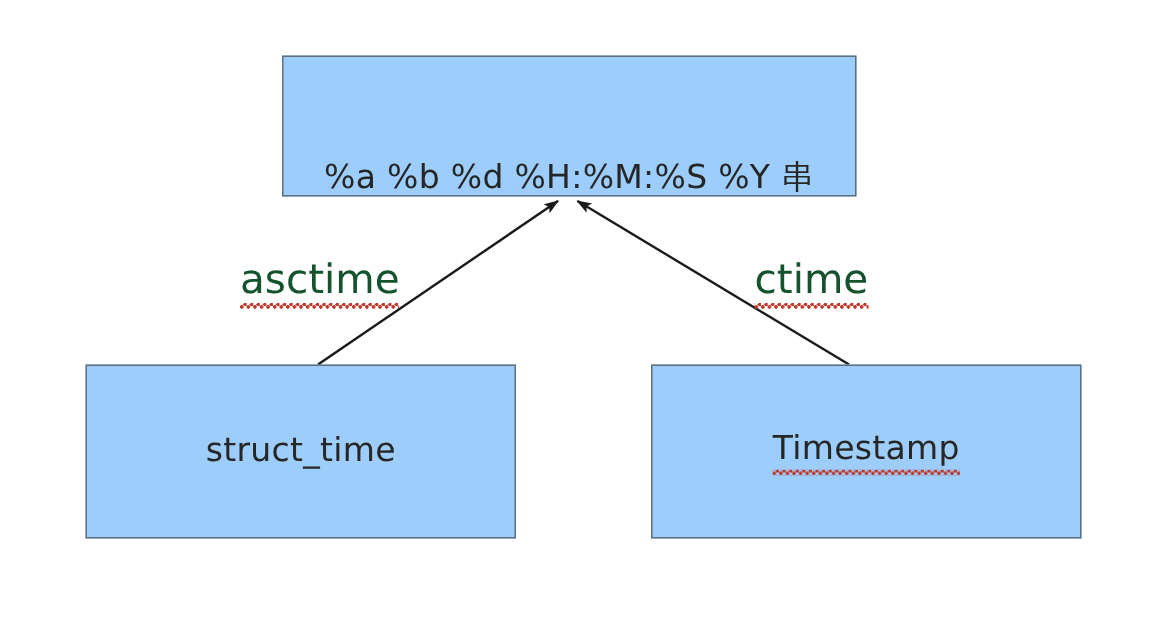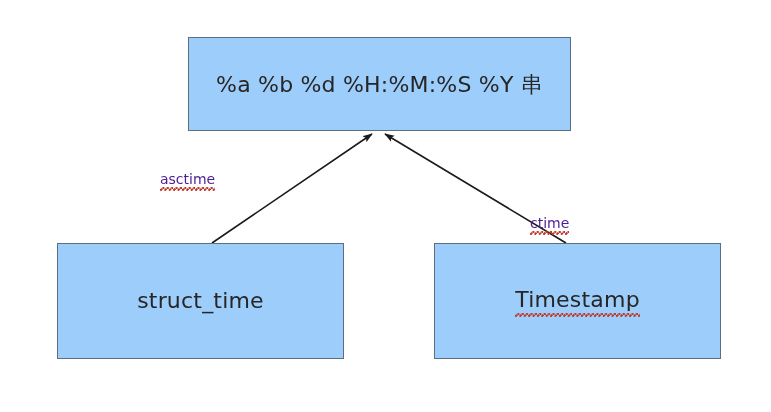--- a/index.html
+++ b/index.html
@@ -33,20 +33,21 @@
     line-height: 1.1;
     letter-spacing: 0.2px;
     white-space: nowrap;
     font-family: "DejaVu Sans", "Liberation Sans", sans-serif;
   }
   #node-format {
     left: 188px;
     top: 37px;
     width: 383px;
     height: 94px;
+    align-items: flex-end;
   }
   #node-format .node-label {
     position: relative;
     top: 1px;
   }
   #node-structtime {
     left: 57px;
     top: 243px;
     width: 287px;
     height: 116px;
@@ -82,34 +83,33 @@
     position: absolute;
     left: 0;
     top: 0;
     width: 771px;
     height: 412px;
     pointer-events: none;
   }
 
   .edge-label {
     position: absolute;
-    color: #4c1d95;
-    font-size: 14px;
+    color: #14532d;
+    font-size: 27px;
     line-height: 1.1;
     white-space: nowrap;
     font-family: "DejaVu Sans", "Liberation Sans", sans-serif;
   }
   #edge-label-asctime {
     left: 160px;
     top: 172px;
   }
   #edge-label-ctime {
-    left: 530px;
+    left: 503px;
     top: 172px;
-    margin-top: 44px;
   }
 </style>
 </head>
 <body>
 
 <div id="canvas">
 
   <svg id="edges" viewBox="0 0 771 412" width="771" height="412" xmlns="http://www.w3.org/2000/svg">
     <defs>
       <marker id="arrowhead-left" markerWidth="11" markerHeight="11" refX="9.2" refY="4" orient="auto" markerUnits="userSpaceOnUse">

